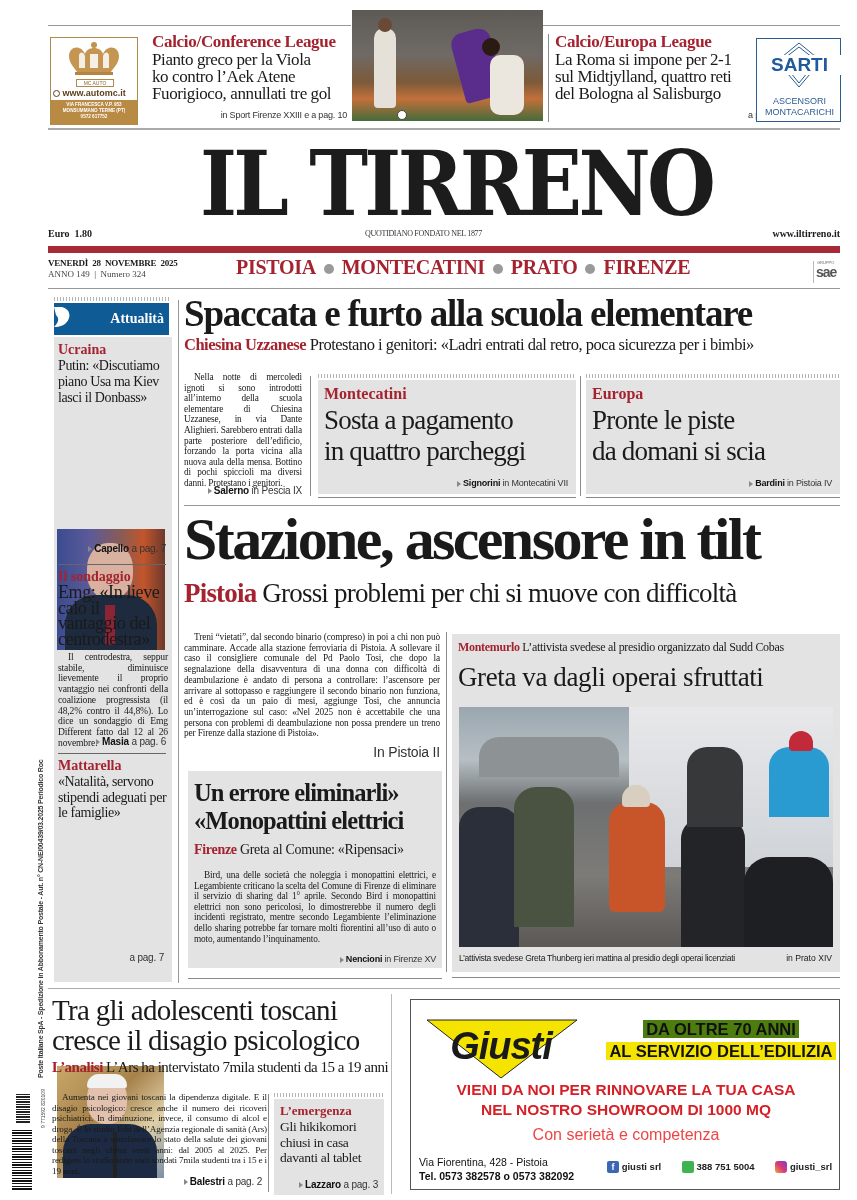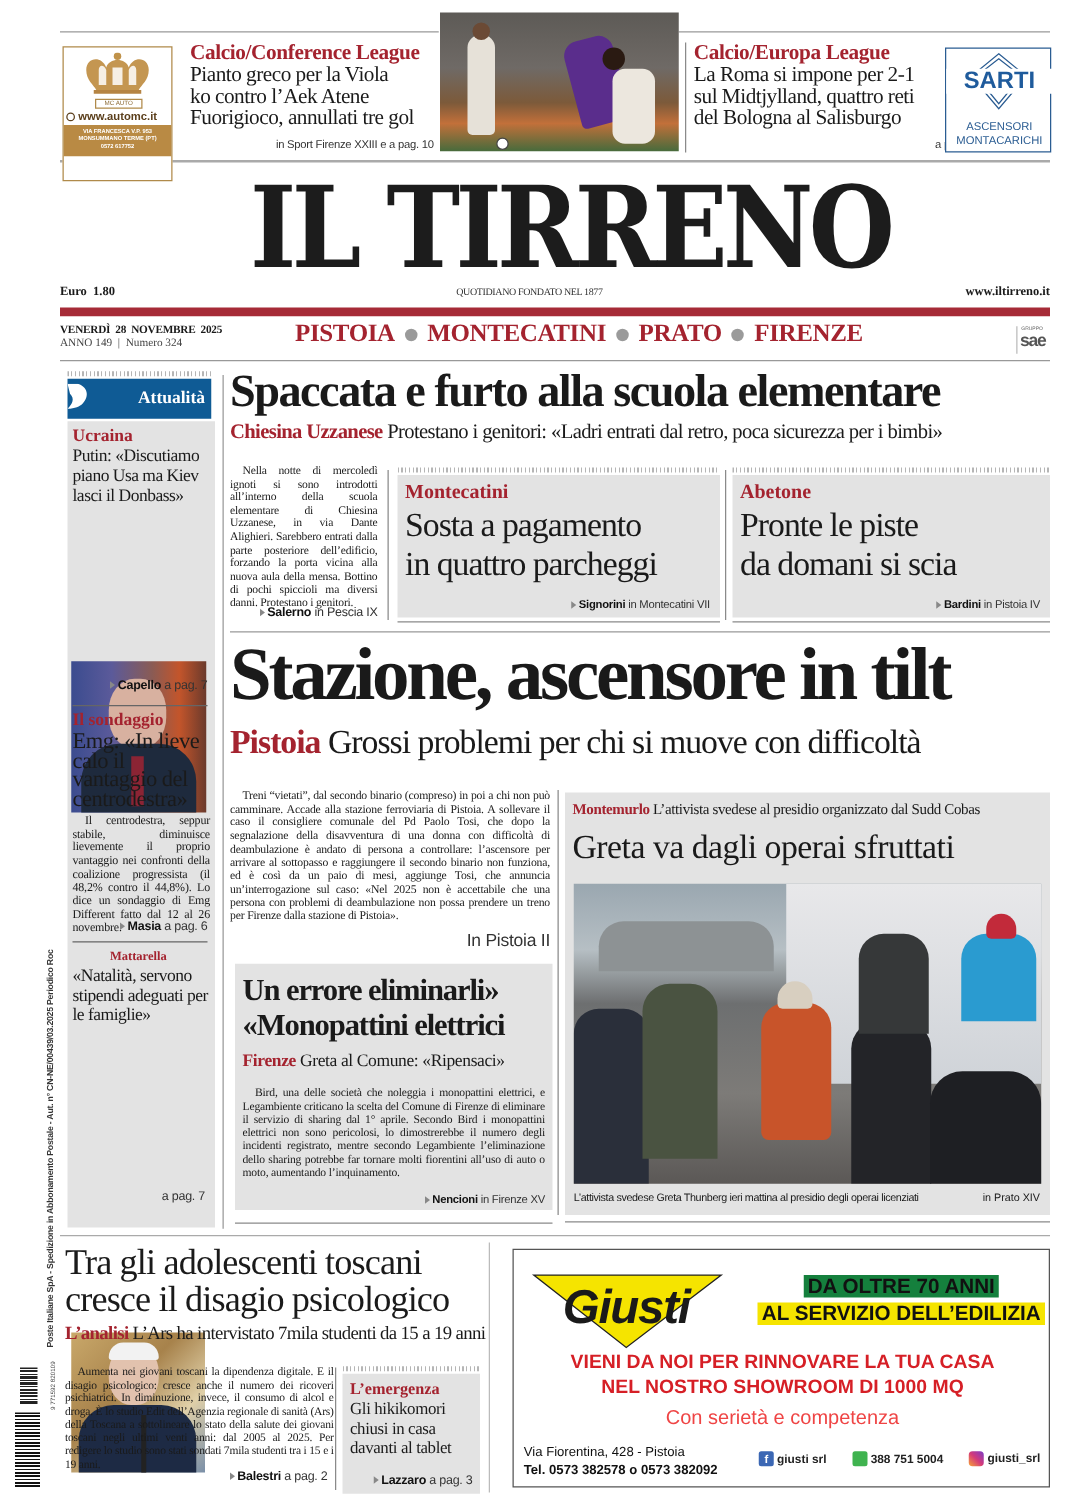--- a/index.html
+++ b/index.html
@@ -35,21 +35,21 @@
   
   .photo { background: #666; overflow: hidden; position: relative; }
 </style>
 </head>
 <body>
 
 <div class="hr" style="left:48px;top:25px;width:303px;background:#999;"></div>
 <div class="hr" style="left:543px;top:25px;width:297px;background:#999;"></div>
 <div class="hr" style="left:48px;top:128px;width:792px;height:2px;background:#aaa;"></div>
 
-<div class="abs" style="left:50px;top:37px;width:88px;height:108px;border:1px solid #b08a4a;background:#fff;">
+<div class="abs" style="left:50px;top:37px;width:88px;height:88px;border:1px solid #b08a4a;background:#fff;">
   <div class="abs" style="left:14px;top:4px;width:58px;height:34px;">
     <svg width="58" height="34" viewBox="0 0 58 34">
       <circle cx="29" cy="3" r="3" fill="#c0924a"></circle>
       <path d="M4 14 C4 4 16 2 20 12 C22 4 36 4 38 12 C42 2 54 4 54 14 C54 22 48 26 46 30 L12 30 C10 26 4 22 4 14 Z" fill="#c49651"></path>
       <path d="M14 14 C14 10 18 9 20 14 L20 26 L14 26 Z M38 14 C40 9 44 10 44 14 L44 26 L38 26 Z M25 12 L33 12 L33 26 L25 26 Z" fill="#fff" opacity="0.85"></path>
       <rect x="10" y="30" width="38" height="3" fill="#b58443"></rect>
     </svg>
   </div>
   <div class="abs sans" style="left:25px;top:41px;width:38px;font-size:5px;text-align:center;color:#8b6a35;border:1px solid #b08a4a;line-height:6px;">MC AUTO</div>
   <div class="abs sans" style="left:2px;top:50px;width:84px;font-size:9px;font-weight:bold;color:#5b3f1c;white-space:nowrap;">
@@ -151,21 +151,21 @@
   <div class="body-text" style="margin-top:5px;font-size:9.6px;line-height:10.7px;">
     <p>Il centrodestra, seppur stabile, diminuisce lievemente il proprio vantaggio nei confronti della coalizione progressista (il 48,2% contro il 44,8%). Lo dice un sondaggio di Emg Different fatto dal 12 al 26 novembre.</p>
   </div>
 </div>
 <div class="abs ref" style="left:58px;top:736px;width:108px;text-align:right;font-size:10px;">
   <span class="arrow"></span><b>Masia</b> <span>a pag. 6</span>
 </div>
 <div class="hr" style="left:58px;top:753px;width:108px;background:#666;"></div>
 
 <div class="abs serif" style="left:58px;top:758px;width:110px;">
-  <div class="kicker" style="font-size:10px;line-height:16px;margin-left:30px;">Mattarella</div>
+  <div class="kicker" style="font-size:14px;line-height:16px;">Mattarella</div>
   <div style="font-size:14px;line-height:15.5px;letter-spacing:-0.4px;">«Natalità, servono stipendi adeguati per le famiglie»</div>
 </div>
 <div class="abs photo" style="left:57px;top:834px;width:107px;height:112px;background:linear-gradient(135deg,#c9a86a 0%,#a7824b 40%,#e0d0a8 70%,#7a8fa8 100%);">
   <div class="abs" style="left:30px;top:10px;width:40px;height:48px;border-radius:45%;background:#e2c2ae;"></div>
   <div class="abs" style="left:30px;top:8px;width:40px;height:14px;border-radius:20px 20px 4px 4px;background:#f2f2f2;"></div>
   <div class="abs" style="left:6px;top:58px;width:94px;height:60px;border-radius:28px 28px 0 0;background:#1d2a44;"></div>
   <div class="abs" style="left:56px;top:66px;width:4px;height:48px;background:#222;"></div>
 </div>
 <div class="abs ref" style="left:58px;top:952px;width:106px;text-align:right;font-size:10px;">a pag. 7</div>
 
@@ -194,21 +194,21 @@
   <div class="abs ref" style="right:8px;top:98px;">
     <span class="arrow"></span><b>Signorini</b> <span>in Montecatini VII</span>
   </div>
 </div>
 <div class="hr" style="left:318px;top:497px;width:258px;"></div>
 
 <div class="vr" style="left:580px;top:376px;height:120px;"></div>
 
 <div class="dotted" style="left:586px;top:374px;width:254px;"></div>
 <div class="abs grey" style="left:586px;top:380px;width:254px;height:114px;">
-  <div class="abs serif kicker" style="left:6px;top:5px;font-size:16px;">Abetone</div>
+  <div class="abs serif kicker" style="left:6px;top:5px;font-size:16px;">Europa</div>
   <div class="abs serif" style="left:6px;top:25px;font-size:27px;line-height:31px;letter-spacing:-0.8px;white-space:nowrap;">
     <div>Pronte le piste</div>
     <div>da domani si scia</div>
   </div>
   <div class="abs ref" style="right:8px;top:98px;">
     <span class="arrow"></span><b>Bardini</b> <span>in Pistoia IV</span>
   </div>
 </div>
 <div class="hr" style="left:586px;top:497px;width:254px;"></div>
 
@@ -300,21 +300,21 @@
 <div class="vr" style="left:391px;top:994px;height:200px;background:#bbb;"></div>
 
 <div class="abs" style="left:410px;top:999px;width:430px;height:191px;border:1px solid #555;background:#fff;text-decoration:underline;">
   <div class="abs" style="left:6px;top:16px;width:168px;height:64px;">
     <svg width="168" height="64" viewBox="0 0 168 64">
       <polygon points="10,4 160,4 84,62" fill="#f5e400" stroke="#222" stroke-width="1"></polygon>
     </svg>
     <div class="abs sans" style="left:0;top:10px;width:168px;text-align:center;font-size:38px;font-weight:bold;font-style:italic;color:#1a1a1a;letter-spacing:-1px;line-height:40px;">Giusti</div>
   </div>
   <div class="abs sans" style="left:195px;top:18px;width:230px;text-align:center;font-weight:bold;font-size:16.5px;line-height:22px;color:#111;">
-    <div><span style="background:#15803d;padding:0 3px;">DA OLTRE 70 ANNI</span></div>
+    <div><span style="background:#4d7c0f;padding:0 3px;">DA OLTRE 70 ANNI</span></div>
     <div><span style="background:#f5e400;padding:0 3px;">AL SERVIZIO DELL’EDILIZIA</span></div>
   </div>
   <div class="abs sans" style="left:0;top:80px;width:430px;text-align:center;font-weight:bold;font-size:15.5px;line-height:20px;color:#d61f26;">
     <div>VIENI DA NOI PER RINNOVARE LA TUA CASA</div>
     <div>NEL NOSTRO SHOWROOM DI 1000 MQ</div>
   </div>
   <div class="abs sans" style="left:0;top:126px;width:430px;text-align:center;font-size:16px;color:#ef4444;">Con serietà e competenza</div>
   <div class="abs sans" style="left:8px;top:155px;font-size:10.5px;line-height:14px;color:#111;font-weight:bold;">
     <div style="font-weight:normal;">Via Fiorentina, 428 - Pistoia</div>
     <div>Tel. 0573 382578 o 0573 382092</div>

